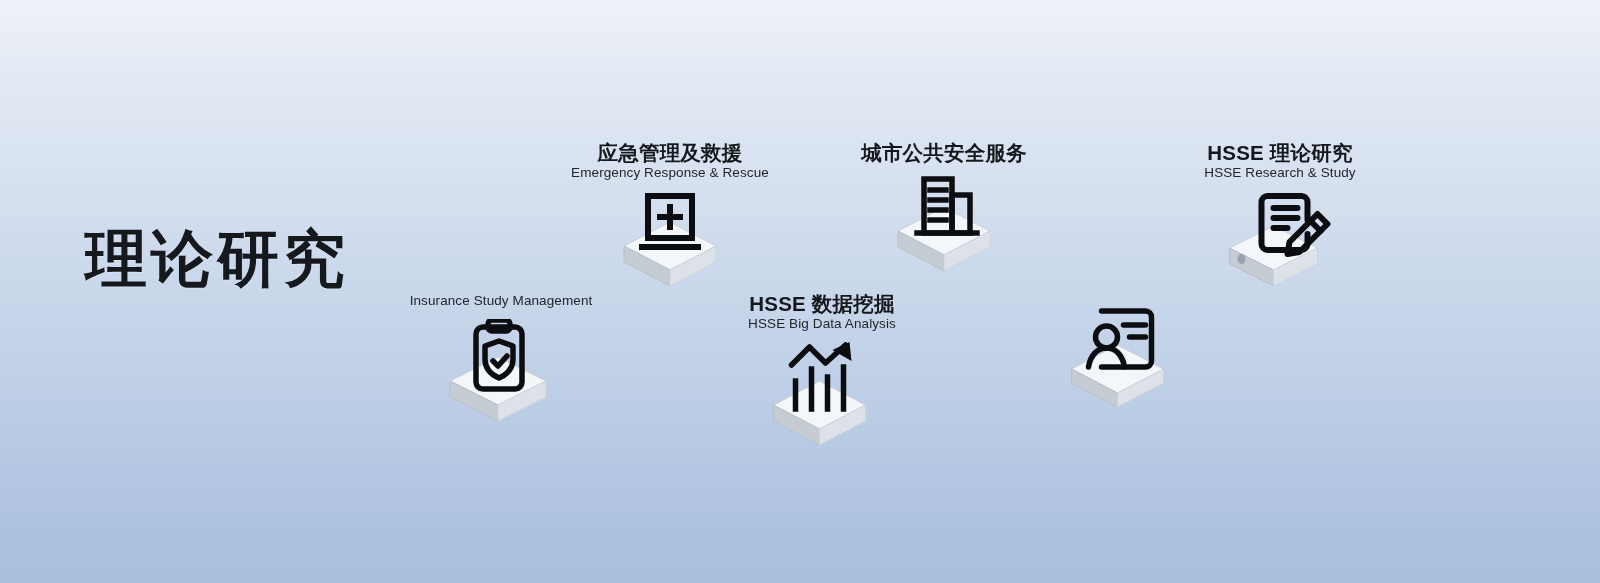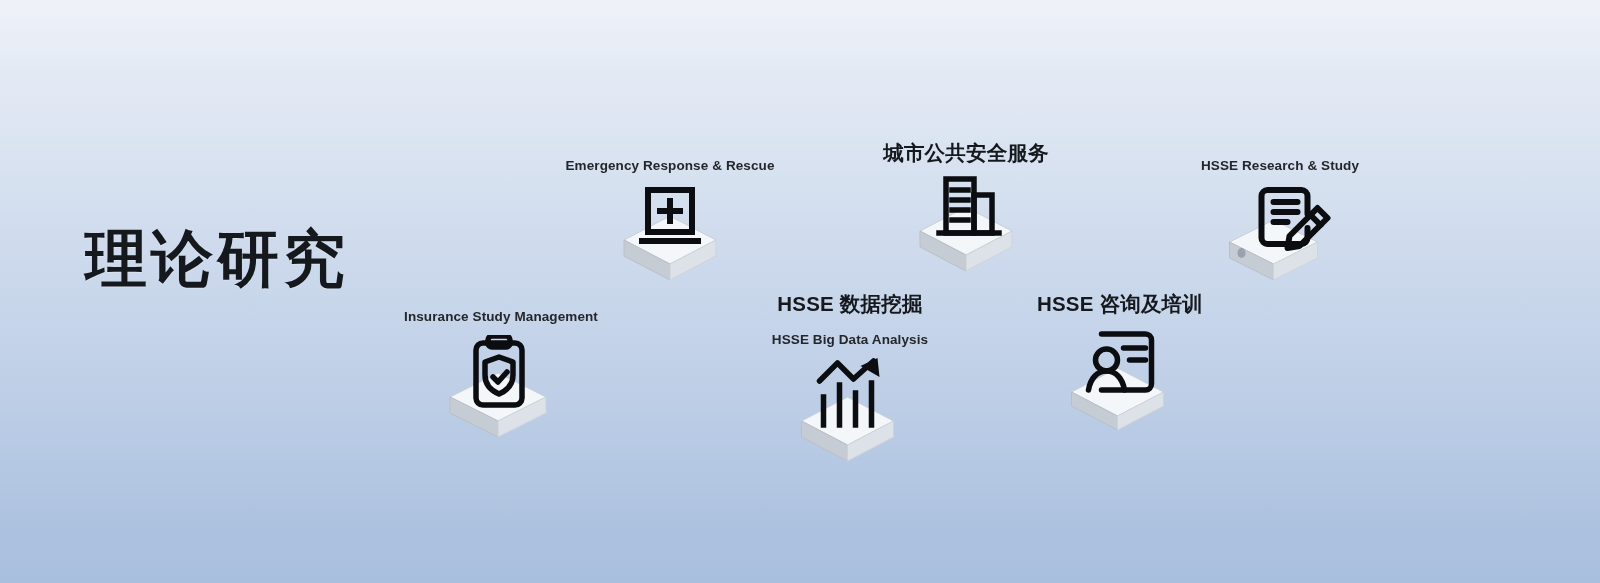--- a/index.html
+++ b/index.html
@@ -52,23 +52,23 @@
   }
   .item .label-cn {
     font-size: 20.5px;
     font-weight: 700;
     color: #15181c;
     line-height: 1.1;
     white-space: nowrap;
     letter-spacing: 0.2px;
   }
   .item .label-en {
-    margin-top: 16px;
+    margin-top: 0;
     font-size: 13.5px;
-    font-weight: 700;
+    font-weight: 400;
     color: #23272c;
     line-height: 1.15;
     white-space: nowrap;
     letter-spacing: 0.1px;
   }
   .item .icon-wrap {
     margin-top: 10px;
     height: 100px;
     position: relative;
   }
@@ -85,41 +85,42 @@
   .row-bot  { top: 293px; }
 </style>
 </head>
 <body>
 
 <div id="stage">
 
   <div id="page-title">理论研究</div>
 
   <div class="item row-top" style="left: 520px;">
+    <div class="label-cn">应急管理及救援</div>
     <div class="label-en">Emergency Response &amp; Rescue</div>
     <div class="icon-wrap">
       <svg width="120" height="100" viewBox="0 0 120 100" aria-hidden="true">
 
         <g>
           <polygon points="60,32 106,56 60,80 14,56" fill="#f4f7fa" stroke="#c9ced6" stroke-width="1"></polygon>
           <polygon points="14,56 60,80 60,96 14,72" fill="#c6ccd4" stroke="#b9bfc8" stroke-width="1"></polygon>
           <polygon points="106,56 60,80 60,96 106,72" fill="#dde2e8" stroke="#cdd3da" stroke-width="1"></polygon>
         </g>
 
         <g fill="none" stroke="#0b0d10" stroke-width="6" stroke-linecap="square">
           <rect x="38" y="6" width="44" height="42"></rect>
           <line x1="60" y1="17" x2="60" y2="37"></line>
           <line x1="50" y1="27" x2="70" y2="27"></line>
           <line x1="32" y1="57" x2="88" y2="57"></line>
         </g>
       </svg>
     </div>
   </div>
 
-  <div class="item row-top" style="left: 816px;">
+  <div class="item row-top" style="left: 794px;">
     <div class="label-cn">城市公共安全服务</div>
     <div class="icon-wrap">
       <svg width="120" height="100" viewBox="0 0 120 100" aria-hidden="true">
         <g>
           <polygon points="60,32 106,56 60,80 14,56" fill="#f4f7fa" stroke="#c9ced6" stroke-width="1"></polygon>
           <polygon points="14,56 60,80 60,96 14,72" fill="#c6ccd4" stroke="#b9bfc8" stroke-width="1"></polygon>
           <polygon points="106,56 60,80 60,96 106,72" fill="#dde2e8" stroke="#cdd3da" stroke-width="1"></polygon>
         </g>
 
         <g fill="none" stroke="#0b0d10" stroke-width="5.5" stroke-linecap="square">
@@ -129,20 +130,21 @@
           <line x1="46" y1="25" x2="62" y2="25"></line>
           <line x1="46" y1="35" x2="62" y2="35"></line>
           <line x1="46" y1="45" x2="62" y2="45"></line>
           <line x1="33" y1="58" x2="93" y2="58"></line>
         </g>
       </svg>
     </div>
   </div>
 
   <div class="item row-top" style="left: 1130px;">
+    <div class="label-cn">HSSE 理论研究</div>
     <div class="label-en">HSSE Research &amp; Study</div>
     <div class="icon-wrap">
       <svg width="125" height="100" viewBox="0 0 125 100" aria-hidden="true">
         <g>
           <polygon points="56,36 100,58 56,80 12,58" fill="#f4f7fa" stroke="#c9ced6" stroke-width="1"></polygon>
           <polygon points="12,58 56,80 56,96 12,74" fill="#c6ccd4" stroke="#b9bfc8" stroke-width="1"></polygon>
           <polygon points="100,58 56,80 56,96 100,74" fill="#dde2e8" stroke="#cdd3da" stroke-width="1"></polygon>
           <ellipse cx="24" cy="69" rx="4" ry="5" fill="#9aa2ad"></ellipse>
         </g>
 
@@ -171,21 +173,21 @@
         <g fill="none" stroke="#0b0d10" stroke-width="5.5" stroke-linejoin="round" stroke-linecap="round">
           <rect x="40" y="8" width="46" height="62" rx="7"></rect>
           <rect x="52" y="1" width="22" height="11" rx="4"></rect>
           <path d="M63 22 l14 5 v13 c0 10 -7 16 -14 19 -7 -3 -14 -9 -14 -19 v-13 z"></path>
           <polyline points="57,42 62,47 71,37"></polyline>
         </g>
       </svg>
     </div>
   </div>
 
-  <div class="item row-bot" style="left: 700px; text-align: center;">
+  <div class="item row-bot" style="left: 672px; text-align: center;">
     <div class="label-cn">HSSE 数据挖掘</div>
     <div class="label-en">HSSE Big Data Analysis</div>
     <div class="icon-wrap">
       <svg width="125" height="105" viewBox="0 0 125 105" aria-hidden="true">
         <g>
           <polygon points="60,40 106,64 60,88 14,64" fill="#f4f7fa" stroke="#c9ced6" stroke-width="1"></polygon>
           <polygon points="14,64 60,88 60,104 14,80" fill="#c6ccd4" stroke="#b9bfc8" stroke-width="1"></polygon>
           <polygon points="106,64 60,88 60,104 106,80" fill="#dde2e8" stroke="#cdd3da" stroke-width="1"></polygon>
         </g>
 
@@ -197,21 +199,20 @@
         </g>
         <g stroke="#0b0d10" stroke-width="5.5" fill="none" stroke-linejoin="round" stroke-linecap="round">
           <polyline points="32,24 50,6 66,22 86,4"></polyline>
         </g>
         <polygon points="90,1 92,20 73,9" fill="#0b0d10"></polygon>
       </svg>
     </div>
   </div>
 
   <div class="item row-bot" style="left: 970px;">
-    <div class="label-cn">HSSE 咨询及培训</div>
     <div class="icon-wrap">
       <svg width="125" height="105" viewBox="0 0 125 105" aria-hidden="true">
         <g>
           <polygon points="60,42 106,66 60,90 14,66" fill="#f4f7fa" stroke="#c9ced6" stroke-width="1"></polygon>
           <polygon points="14,66 60,90 60,104 14,80" fill="#c6ccd4" stroke="#b9bfc8" stroke-width="1"></polygon>
           <polygon points="106,66 60,90 60,104 106,80" fill="#dde2e8" stroke="#cdd3da" stroke-width="1"></polygon>
         </g>
 
         <g fill="none" stroke="#0b0d10" stroke-width="5.5" stroke-linejoin="round" stroke-linecap="round">
           <path d="M44 8 h44 a6 6 0 0 1 6 6 v44 a6 6 0 0 1 -6 6 h-44"></path>

